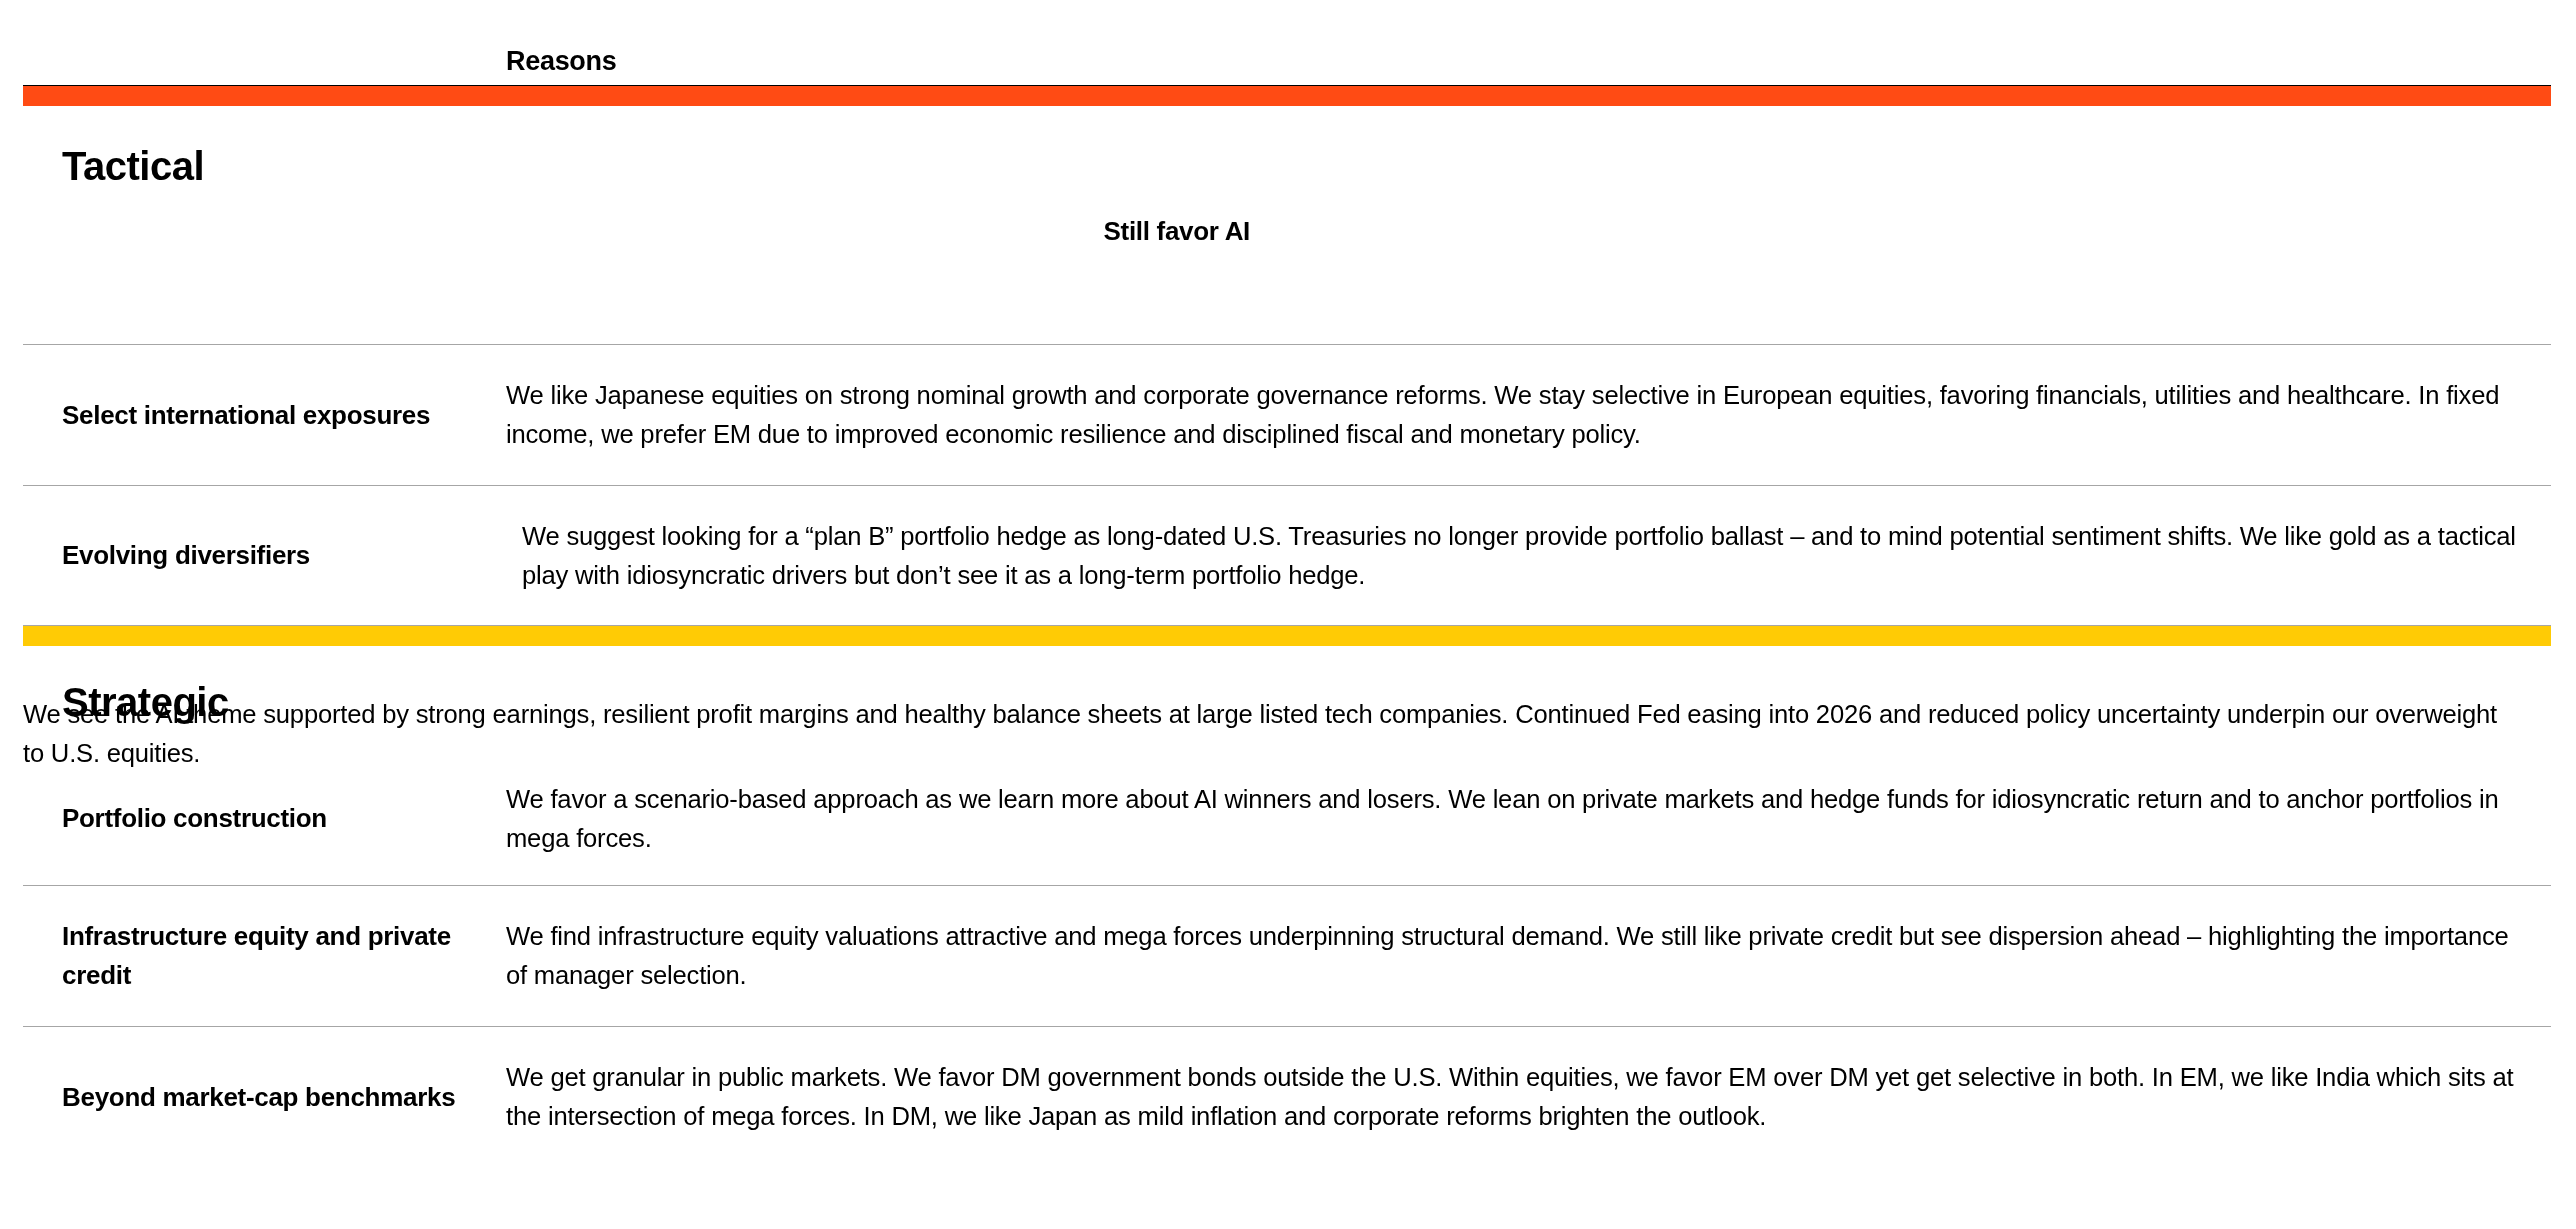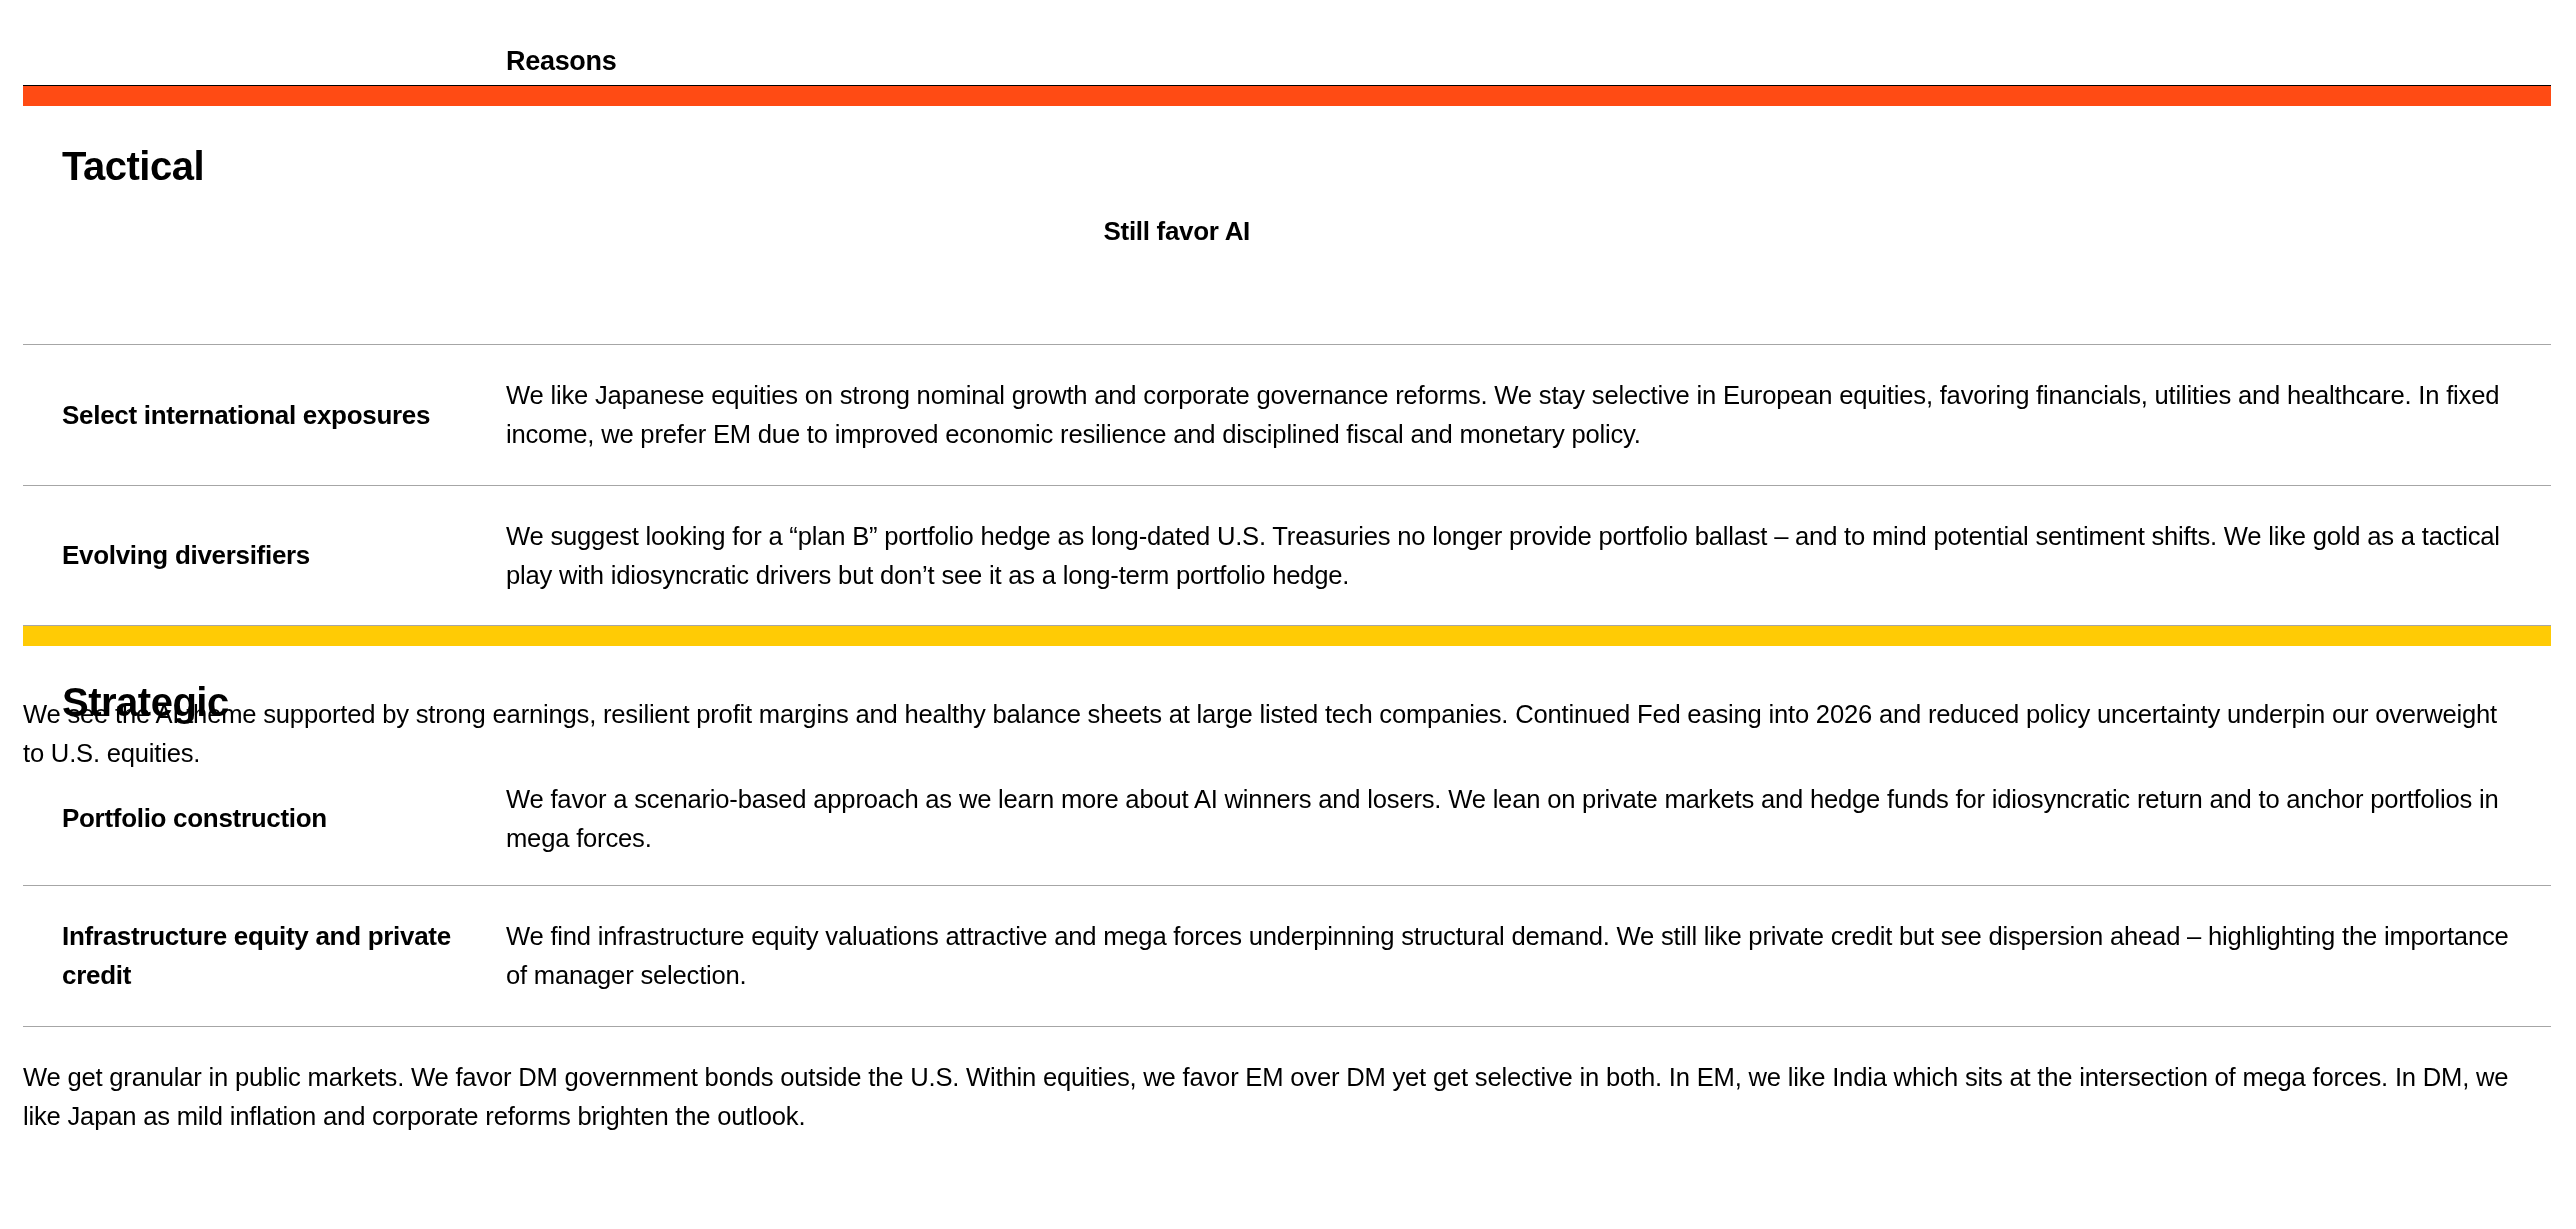--- a/index.html
+++ b/index.html
@@ -112,36 +112,37 @@
   </div>
 
   <div class="row" style="height:132px;flex-direction:column;">
     <div class="row-label">Still favor AI</div>
     <div class="row-text">We see the AI theme supported by strong earnings, resilient profit margins and healthy balance sheets at large listed tech companies. Continued Fed easing into 2026 and reduced policy uncertainty underpin our overweight to U.S. equities.</div>
   </div>
   <div class="row divided" style="height:141px;">
     <div class="row-label">Select international exposures</div>
     <div class="row-text">We like Japanese equities on strong nominal growth and corporate governance reforms. We stay selective in European equities, favoring financials, utilities and healthcare. In fixed income, we prefer EM due to improved economic resilience and disciplined fiscal and monetary policy.</div>
   </div>
-  <div class="row divided" style="height:140px;">
+  <div class="row divided" style="height:140px;gap:16px;">
     <div class="row-label">Evolving diversifiers</div>
     <div class="row-text">We suggest looking for a “plan B” portfolio hedge as long-dated U.S. Treasuries no longer provide portfolio ballast – and to mind potential sentiment shifts. We like gold as a tactical play with idiosyncratic drivers but don’t see it as a long-term portfolio hedge.</div>
   </div>
 
   <div class="section-bar yellow"></div>
   <div class="section-title strategic">
     <span>Strategic</span>
   </div>
 
   <div class="row" style="height:133px;">
     <div class="row-label">Portfolio construction</div>
     <div class="row-text">We favor a scenario-based approach as we learn more about AI winners and losers. We lean on private markets and hedge funds for idiosyncratic return and to anchor portfolios in mega forces.</div>
   </div>
   <div class="row divided" style="height:141px;">
     <div class="row-label">Infrastructure equity and private credit</div>
     <div class="row-text">We find infrastructure equity valuations attractive and mega forces underpinning structural demand. We still like private credit but see dispersion ahead – highlighting the importance of manager selection.</div>
   </div>
   <div class="row divided" style="height:141px;">
+    <div class="row-label">Beyond market-cap benchmarks</div>
     <div class="row-text">We get granular in public markets. We favor DM government bonds outside the U.S. Within equities, we favor EM over DM yet get selective in both. In EM, we like India which sits at the intersection of mega forces. In DM, we like Japan as mild inflation and corporate reforms brighten the outlook.</div>
   </div>
 
 </div>
 
 
 </body></html>

